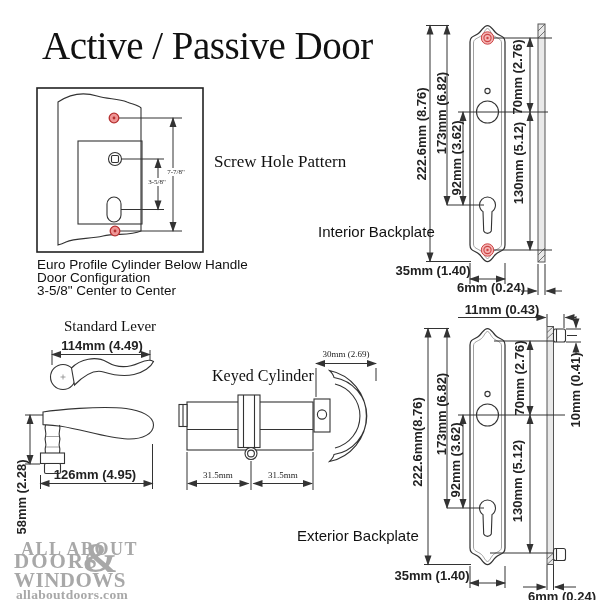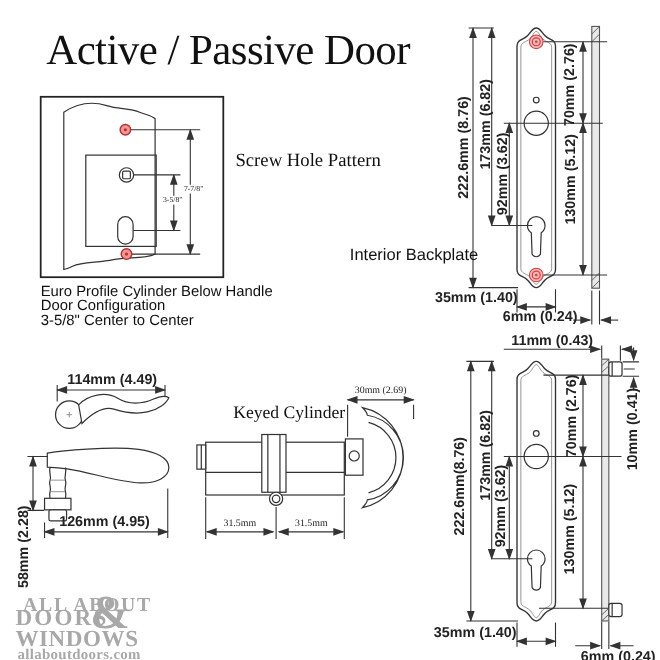--- a/index.html
+++ b/index.html
@@ -171,48 +171,50 @@
     <path class="de" d="M458,305.5 H545.5"></path>
     <path class="de" d="M576,305.5 H565.5"></path>
     <path class="rl" d="M566,317 H581 M566,330 H581 M567,323.5 H577"></path>
     <path class="de" d="M576,304 V315.5"></path>
     <path class="de" d="M576,343 V331.5"></path>
   </g>
 </svg>
 
 <div class="lbl title" style="left:42px;top:11px;">Active / Passive Door</div>
 
-<div class="lbl h-serif" style="left:214px;top:124px;">Screw Hole Pattern</div>
+<div class="lbl h-serif" style="left:214px;top:140px;">Screw Hole Pattern</div>
 <div class="lbl tinydim ctr" style="left:176px;top:160px;">7-7/8"</div>
 <div class="lbl tinydim ctr" style="left:157px;top:169.5px;">3-5/8"</div>
 
 <div class="lbl cfg" style="left:37px;top:246px;">
   <div>Euro Profile Cylinder Below Handle</div>
   <div>Door Configuration</div>
   <div>3-5/8" Center to Center</div>
 </div>
 
+<div class="lbl h-serif2" style="left:64px;top:306px;">Standard Lever</div>
 <div class="lbl dimtext ctr" style="left:102px;top:333px;">114mm (4.49)</div>
 <div class="lbl dimtext ctr" style="left:95px;top:462px;">126mm (4.95)</div>
 <div class="lbl dimtext rot" style="left:21px;top:485px;">58mm (2.28)</div>
 
 <div class="lbl h-serif" style="left:212px;top:355px;font-size:16px;">Keyed Cylinder</div>
 <div class="lbl dimtext-sm ctr" style="left:346px;top:342px;">30mm (2.69)</div>
 <div class="lbl dimtext-sm ctr" style="left:218px;top:462.5px;">31.5mm</div>
 <div class="lbl dimtext-sm ctr" style="left:283px;top:462.5px;">31.5mm</div>
 
 <div class="lbl caption" style="left:318px;top:211px;text-align:center;">Interior Backplate</div>
 <div class="lbl dimtext rot" style="left:421px;top:122px;">222.6mm (8.76)</div>
 <div class="lbl dimtext rot" style="left:441px;top:101px;">173mm (6.82)</div>
 <div class="lbl dimtext rot" style="left:456px;top:146px;">92mm (3.62)</div>
 <div class="lbl dimtext rot" style="left:517px;top:65px;">70mm (2.76)</div>
 <div class="lbl dimtext rot" style="left:518px;top:151px;">130mm (5.12)</div>
 <div class="lbl dimtext ctr" style="left:433px;top:258px;">35mm (1.40)</div>
 <div class="lbl dimtext ctr" style="left:491px;top:275px;">6mm (0.24)</div>
 
+<div class="lbl caption" style="left:297px;top:515px;">Exterior Backplate</div>
 <div class="lbl dimtext rot" style="left:417px;top:430px;">222.6mm(8.76)</div>
 <div class="lbl dimtext rot" style="left:441px;top:402px;">173mm (6.82)</div>
 <div class="lbl dimtext rot" style="left:455px;top:448px;">92mm (3.62)</div>
 <div class="lbl dimtext rot" style="left:519px;top:366px;">70mm (2.76)</div>
 <div class="lbl dimtext rot" style="left:517px;top:469px;">130mm (5.12)</div>
 <div class="lbl dimtext rot" style="left:575px;top:378px;">10mm (0.41)</div>
 <div class="lbl dimtext ctr" style="left:502px;top:297px;">11mm (0.43)</div>
 <div class="lbl dimtext ctr" style="left:432px;top:563px;">35mm (1.40)</div>
 <div class="lbl dimtext ctr" style="left:562px;top:584px;">6mm (0.24)</div>
 

